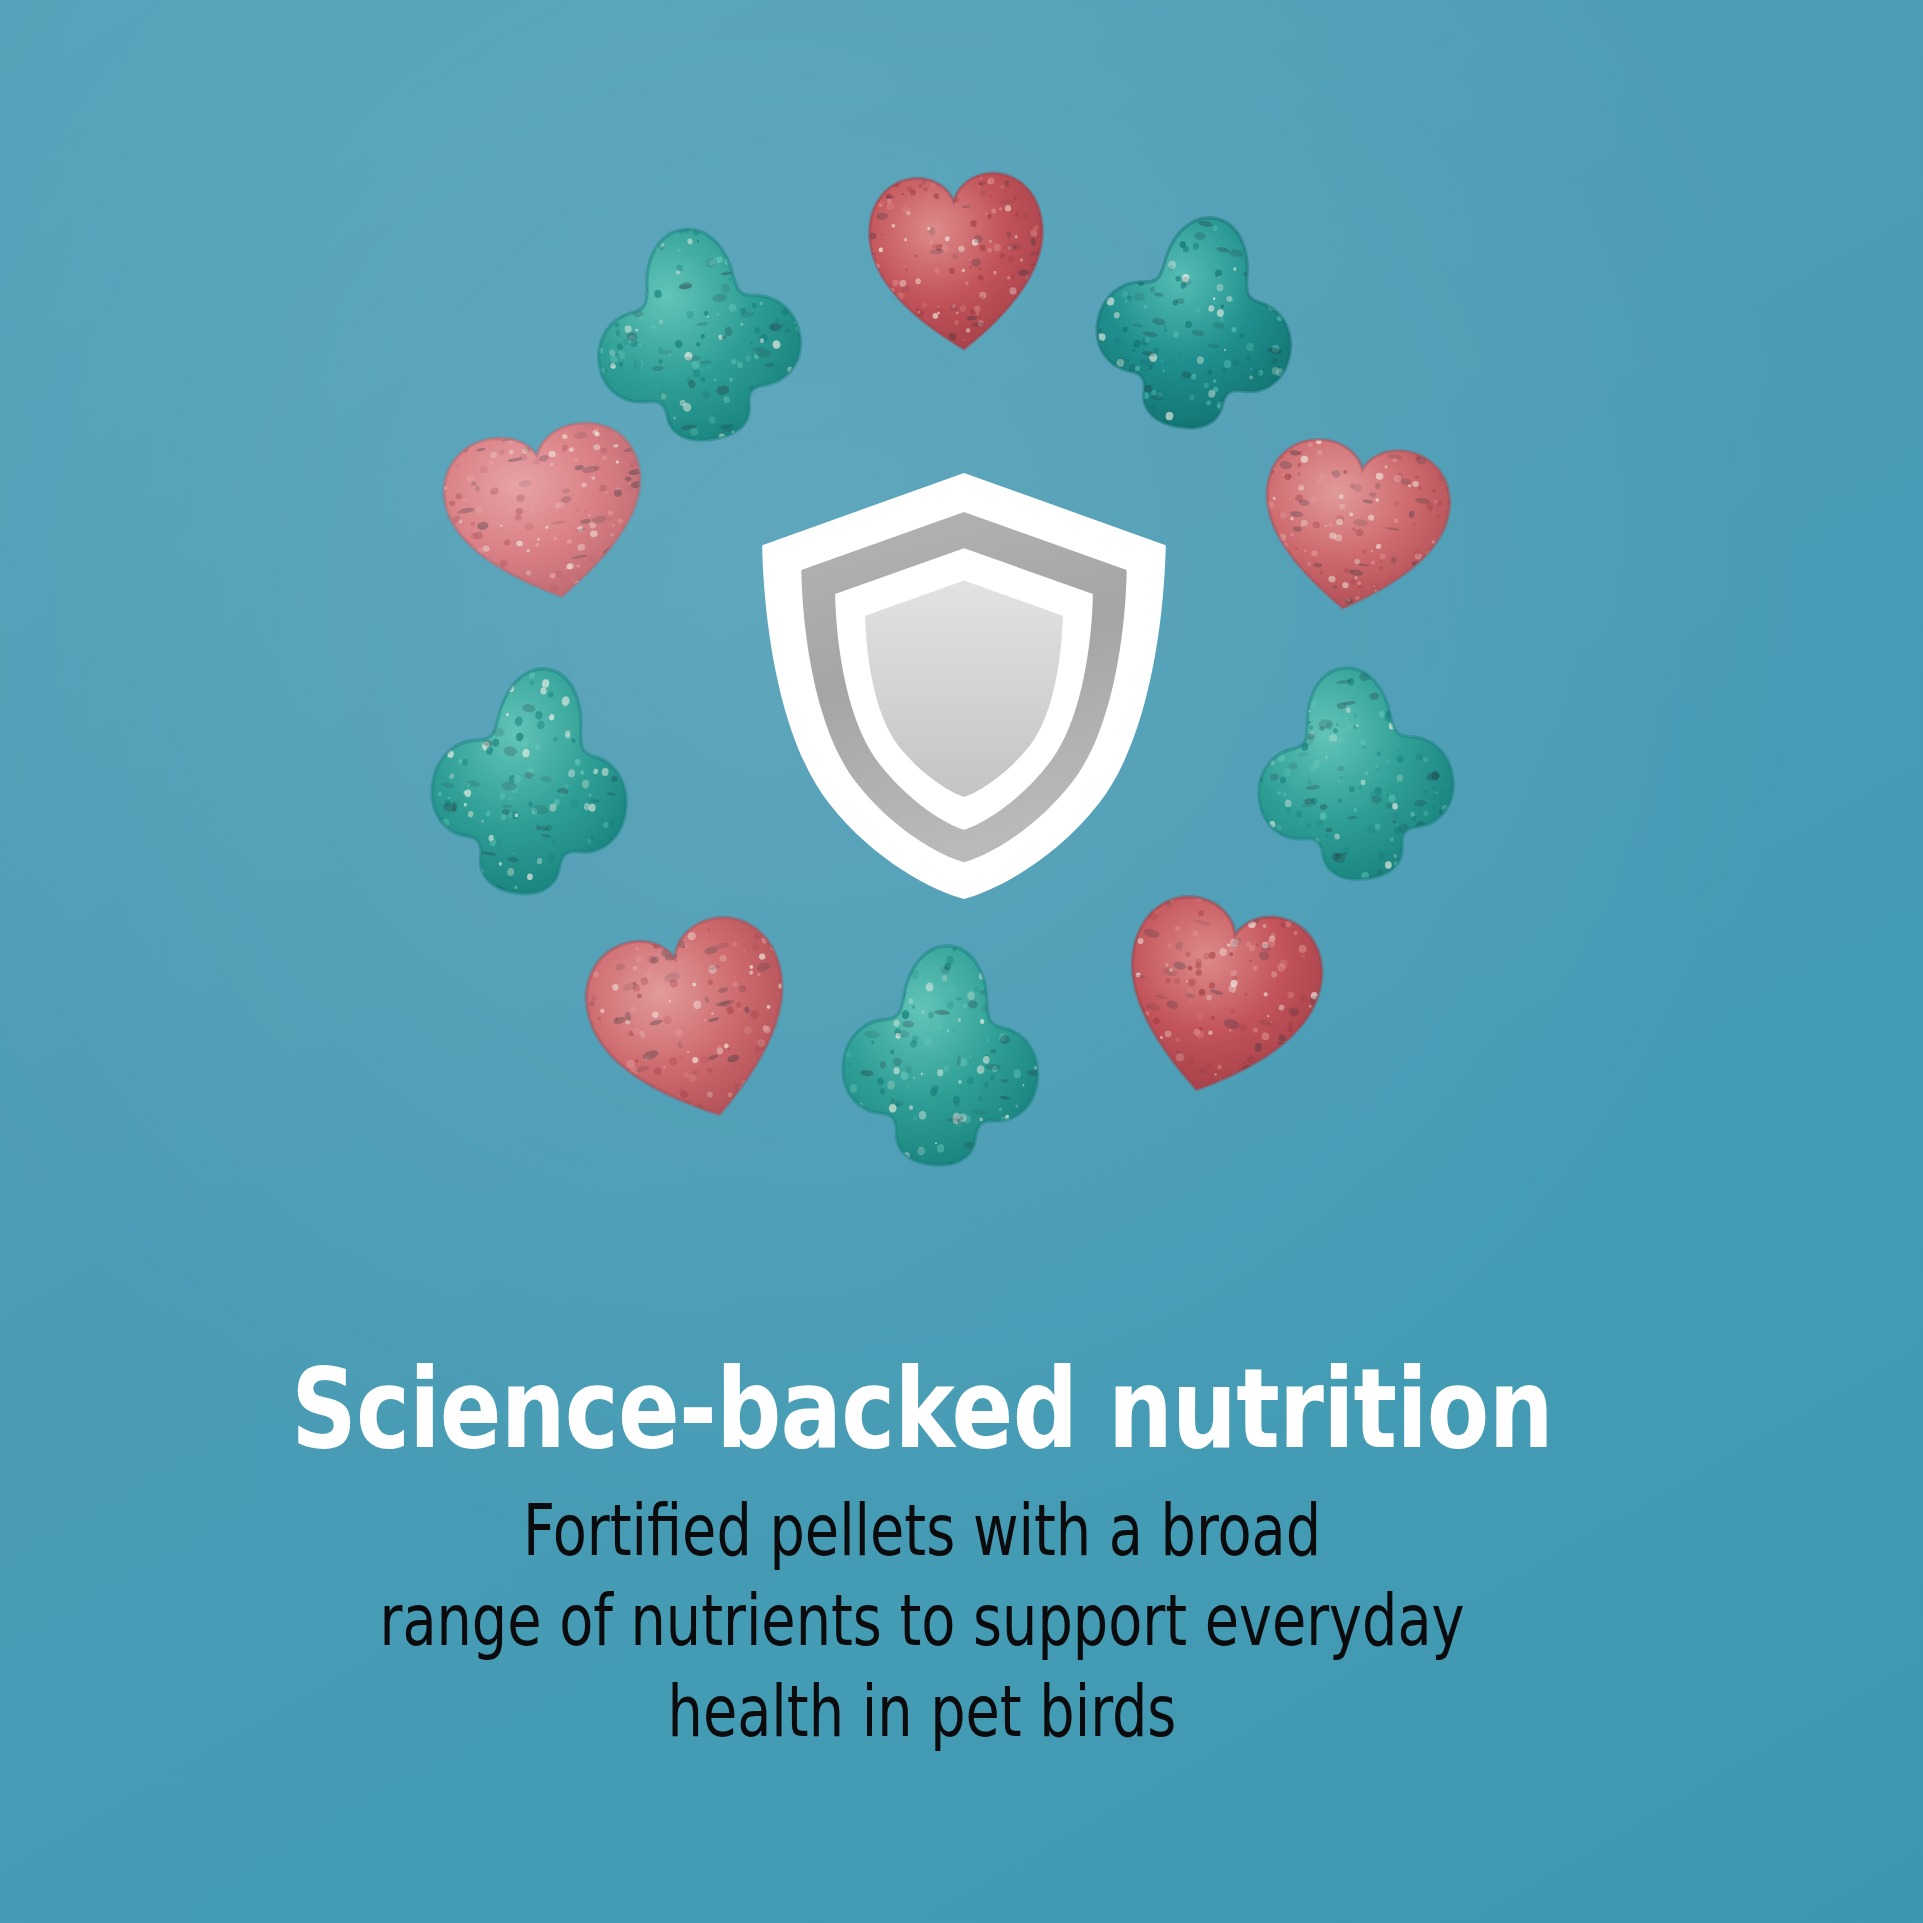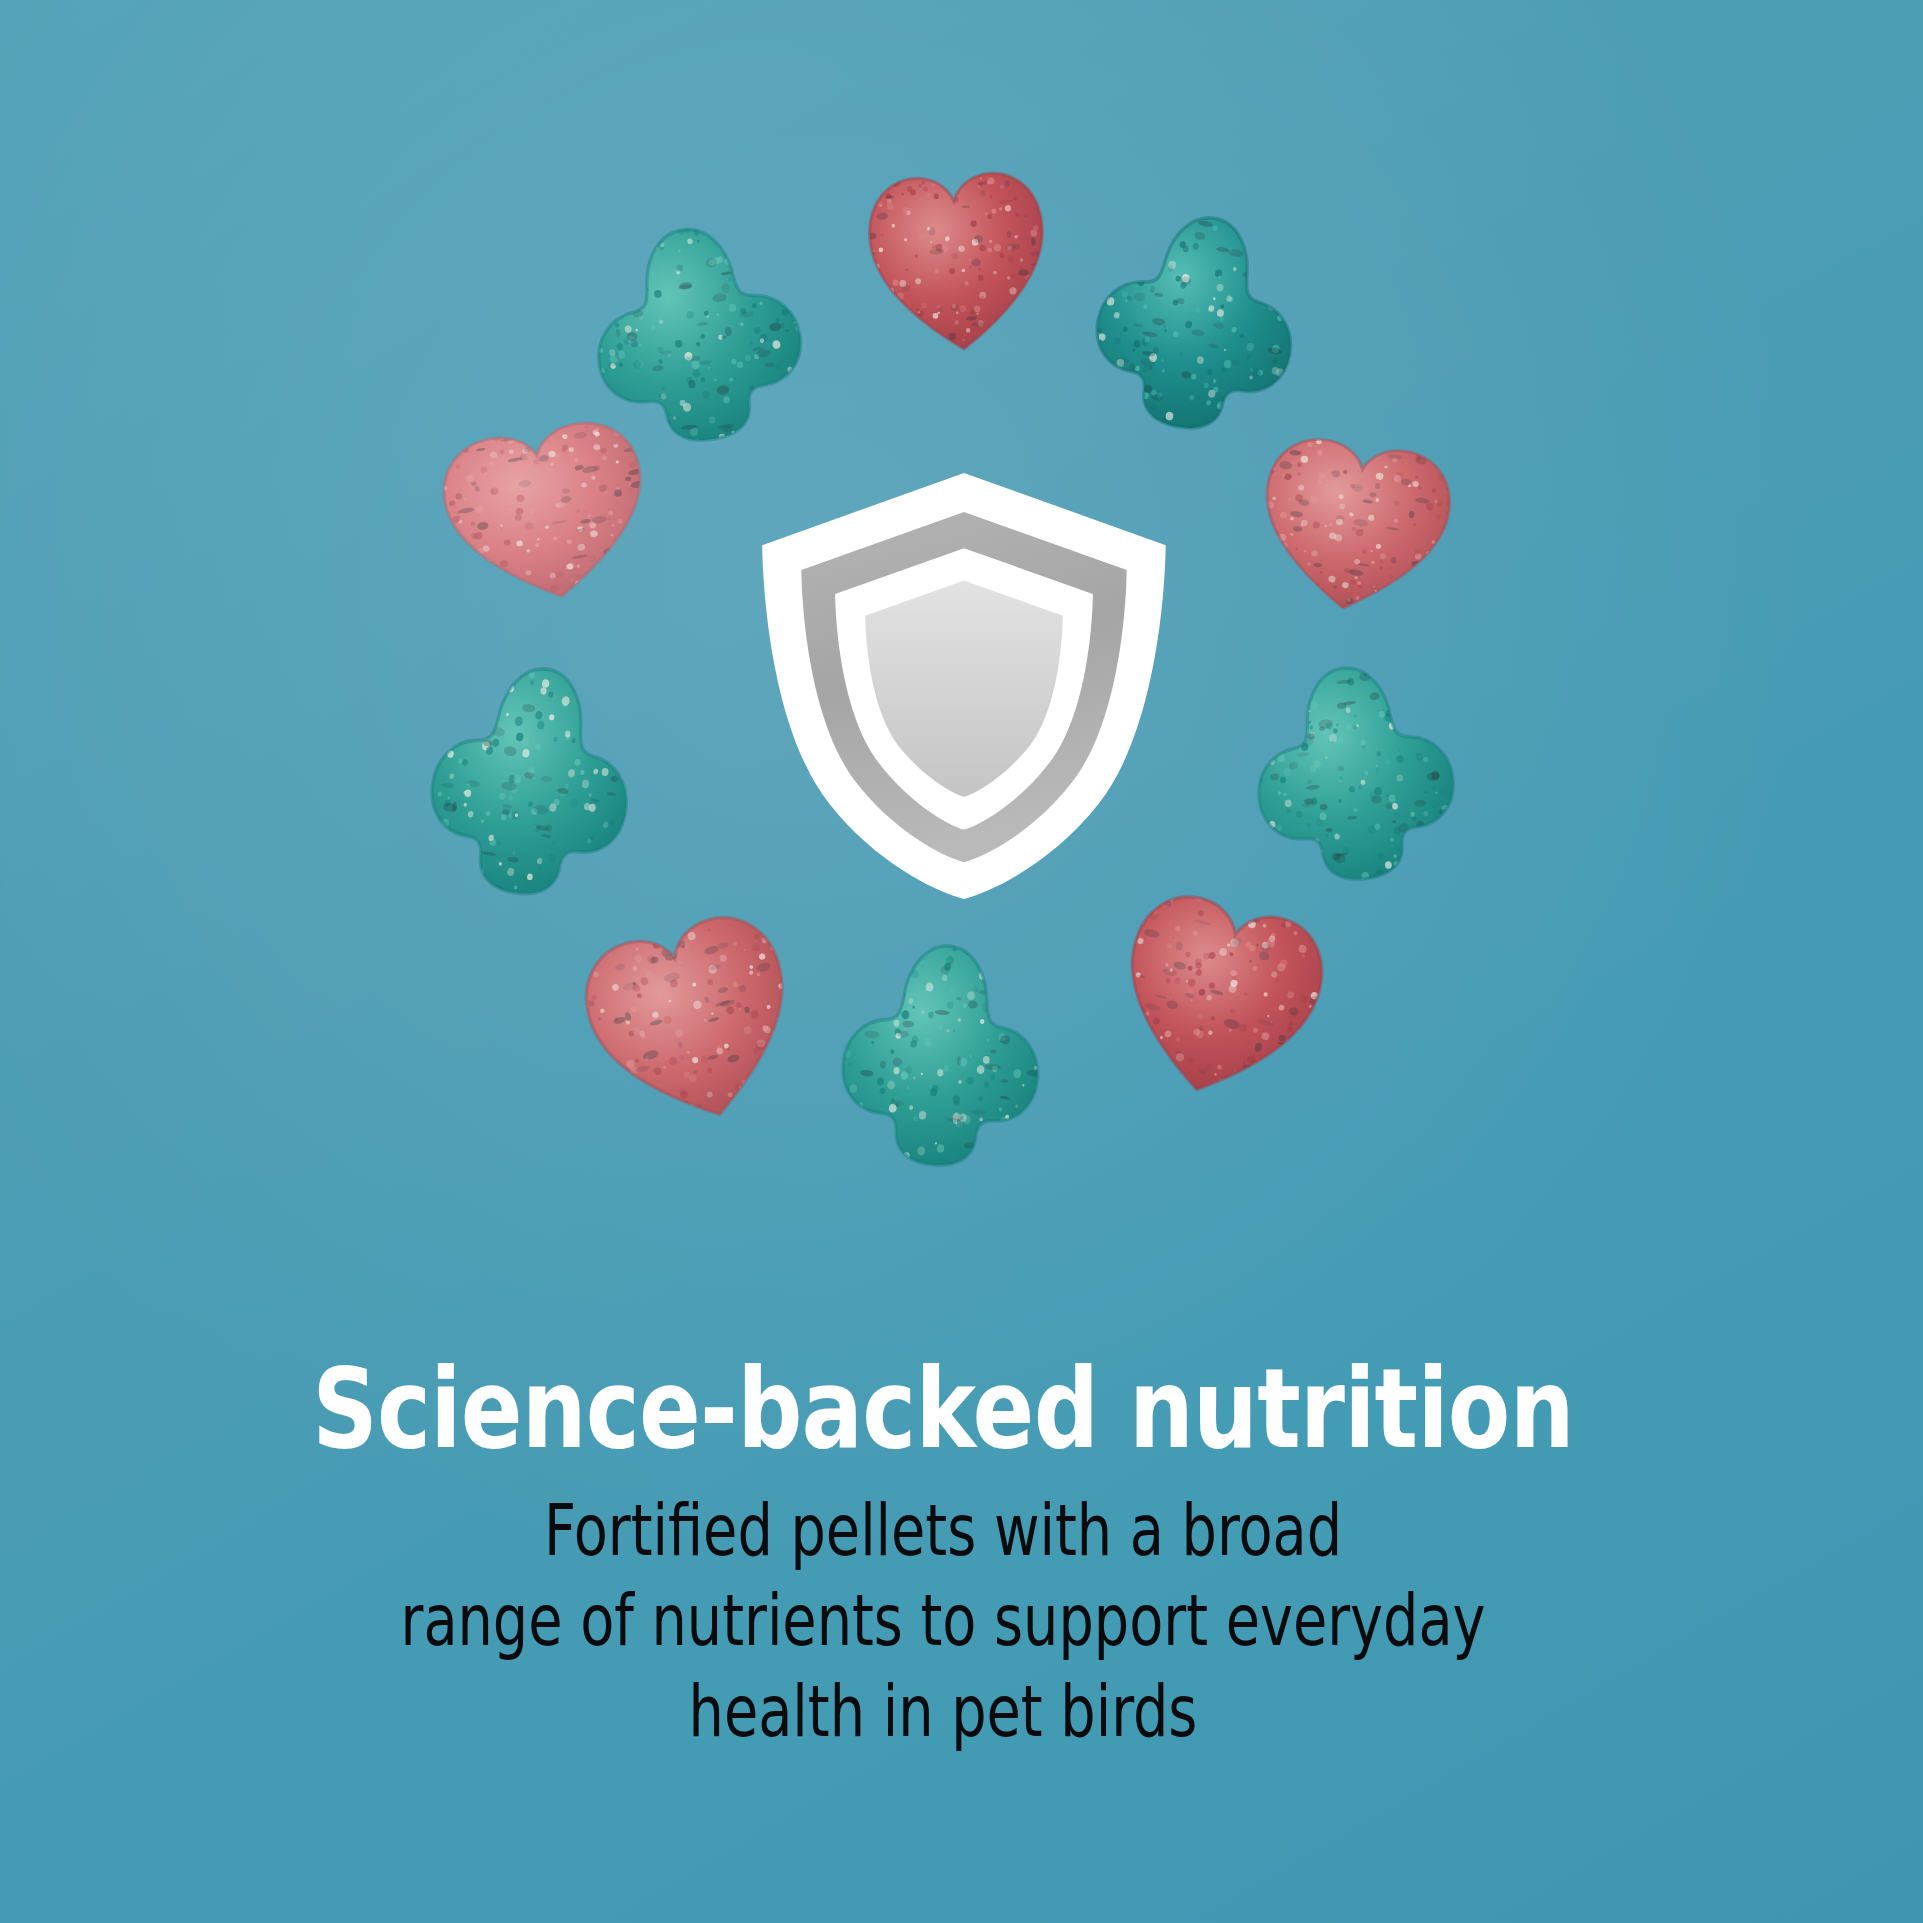--- a/index.html
+++ b/index.html
@@ -41,21 +41,20 @@
   }
   #shield-badge svg { display:block; width: 100%; height: 100%; }
 
   
   #text-block {
     position: absolute;
     left: 0;
     top: 1353px;
     width: 1844px;
     text-align: center;
-    margin-left: 21px;
   }
   #headline {
     color: #ffffff;
     font-family: "DejaVu Sans Condensed", "Liberation Sans Narrow", "Liberation Sans", sans-serif;
     font-weight: 700;
     font-size: 110px;
     line-height: 1.02;
     letter-spacing: -0.8px;
     transform: scaleX(0.92);
     margin: 0 0 19.5px 0;

